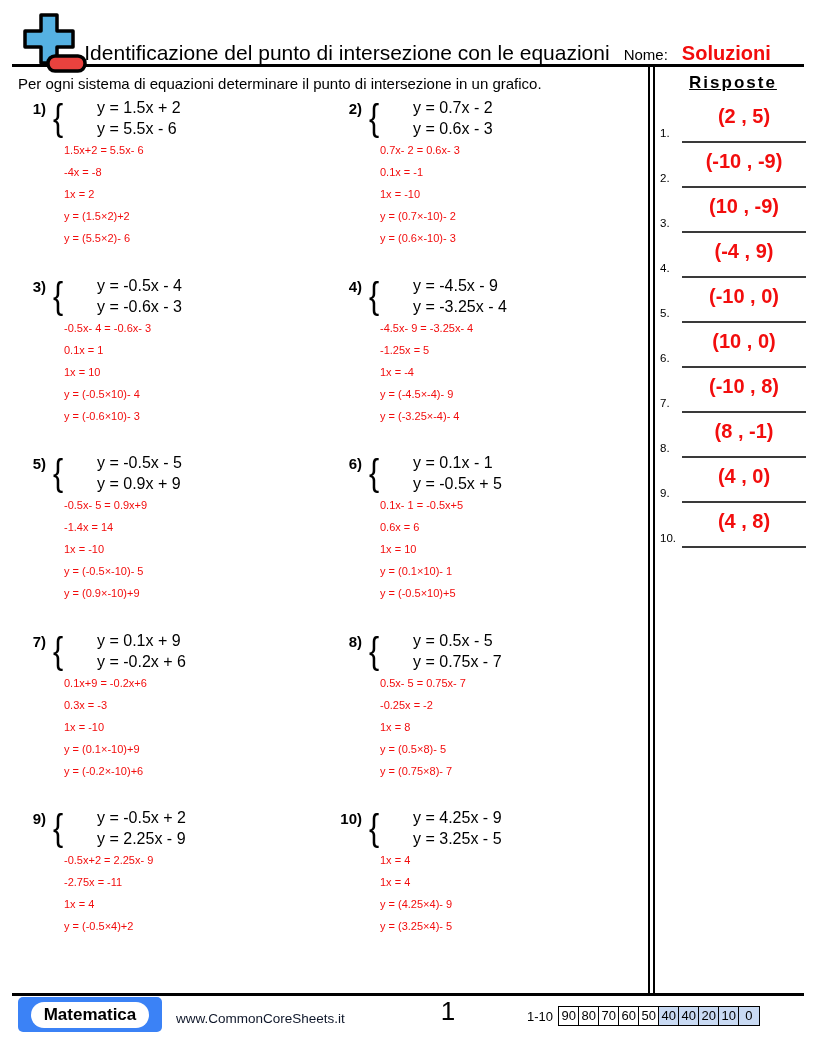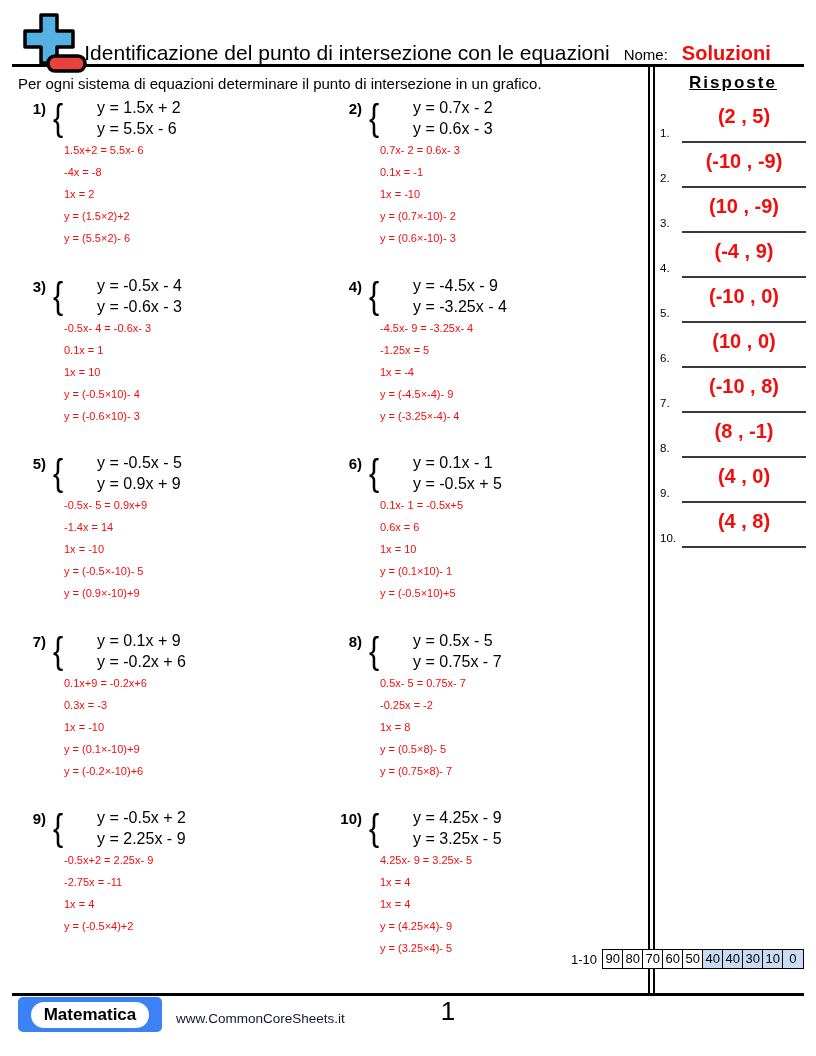--- a/index.html
+++ b/index.html
@@ -35,21 +35,21 @@
   .answers{position:absolute;left:656px;top:98px;width:154px;}
   .answer-row{display:flex;align-items:flex-end;height:45px;}
   .anum{font-size:11.5px;width:26px;padding-bottom:4px;padding-left:4px;}
   .aval{flex:1;text-align:center;font-weight:bold;font-size:20px;color:var(--red);border-bottom:2px solid #3a3a3a;padding-bottom:13px;margin-right:4px;}
   
   .rule-bottom{position:absolute;top:993px;left:12px;right:12px;height:3px;background:#000;}
   .brand{position:absolute;left:18px;top:997px;width:144px;height:35px;background:#3b82f6;border-radius:5px;display:flex;align-items:center;justify-content:center;}
   .brand-pill{background:#fff;border-radius:16px;padding:3px 13px;font-weight:bold;font-size:17px;}
   .website{position:absolute;left:176px;top:1011px;font-size:13.5px;color:#0f172a;}
   .page-num{position:absolute;left:400px;top:996px;width:96px;text-align:center;font-size:26px;font-weight:400;}
-  .score{position:absolute;left:527px;top:949px;display:flex;align-items:center;margin-left:44px;}
+  .score{position:absolute;left:527px;top:1006px;display:flex;align-items:center;}
   .score-label{font-size:13px;margin-right:5px;}
   .score-cells{display:flex;justify-content:space-between;}
   .score-cell{width:21.5px;height:20px;border:1.5px solid #000;margin-left:-1.5px;text-align:center;font-size:13px;line-height:17px;background:#fff;}
   .score-cell:first-child{margin-left:0;}
   .score-cell:nth-child(n+6){background:var(--cell-blue);}
 </style>
 </head>
 <body>
 
 <div class="page">
@@ -237,21 +237,20 @@
     <div class="problem">
       <div class="sys">
         <span class="pnum">10)</span>
         <span class="brace">{</span>
         <span class="eqs">
           <span>y = 4.25x - 9</span>
           <span>y = 3.25x - 5</span>
         </span>
       </div>
       <div class="work">
-        <div>4.25x- 9 = 3.25x- 5</div>
         <div>1x = 4</div>
         <div>1x = 4</div>
         <div>y = (4.25×4)- 9</div>
         <div>y = (3.25×4)- 5</div>
       </div>
     </div>
 
   </div>
 
   <div class="answers-title">Risposte</div>
@@ -307,19 +306,19 @@
   <div class="score">
     <span class="score-label">1-10</span>
     <span class="score-cells">
       <span class="score-cell">90</span>
       <span class="score-cell">80</span>
       <span class="score-cell">70</span>
       <span class="score-cell">60</span>
       <span class="score-cell">50</span>
       <span class="score-cell">40</span>
       <span class="score-cell">40</span>
-      <span class="score-cell">30</span>
+      <span class="score-cell">20</span>
       <span class="score-cell">10</span>
       <span class="score-cell">0</span>
     </span>
   </div>
 
 </div>
 
 </body></html>

